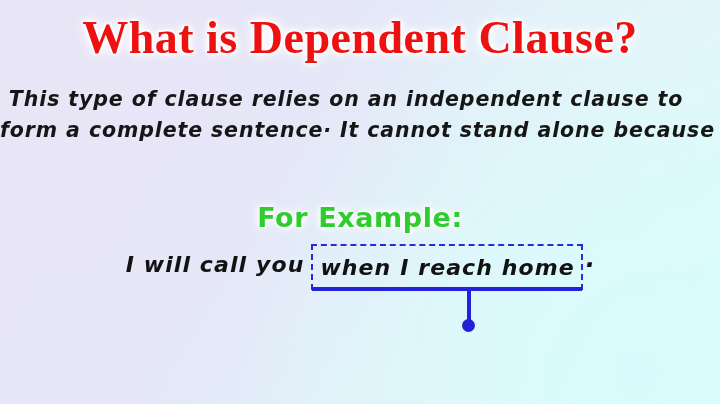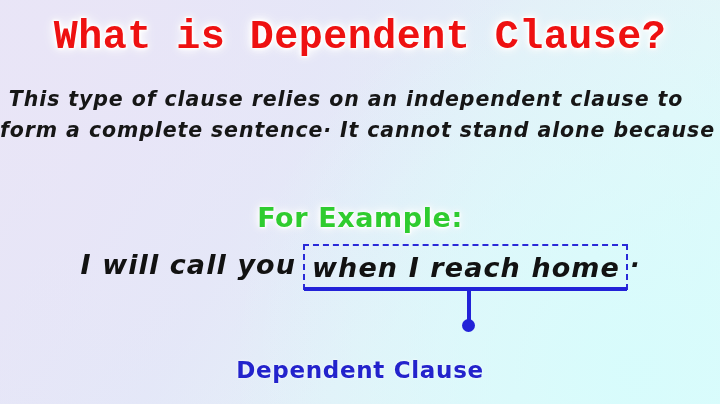--- a/index.html
+++ b/index.html
@@ -30,22 +30,22 @@
     overflow: hidden;
   }
 
   
   #title {
     position: absolute;
     top: 8px;
     left: 0;
     width: 720px;
     text-align: center;
-    font-family: Liberation Mono, monospace;
-    font-size: 40px;
+    font-family: Liberation Serif, serif;
+    font-size: 46px;
     font-weight: bold;
     line-height: 60px;
     color: #ee1111;
     letter-spacing: 0.5px;
     white-space: nowrap;
     text-shadow:
       0 0 4px #ffffff,
       0 0 7px #ffffff,
       0 0 11px #ffffff,
       0 0 15px #ffffff,
@@ -103,21 +103,21 @@
     height: 50px;
     display: flex;
     align-items: flex-start;
     justify-content: center;
     white-space: nowrap;
   }
   .sent-text {
     font-family: "DejaVu Sans", sans-serif;
     font-style: italic;
     font-weight: bold;
-    font-size: 27px;
+    font-size: 22px;
     line-height: 42px;
     color: #121212;
     letter-spacing: 1.1px;
   }
   #independent-part {
     padding-right: 7px;
   }
   #dependent-box {
     position: relative;
     border: 2px dashed #2a2ad8;
@@ -206,15 +206,14 @@
       <span class="sent-text">when I reach home</span>
       <span id="box-underline"></span>
     </span>
 
     <span id="period-mark">·</span>
   </div>
 
   <div id="connector-line"></div>
   <div id="connector-dot"></div>
 
-  <div id="dependent-label">Dependent Clause</div>
 
 </div>
 
 </body></html>

